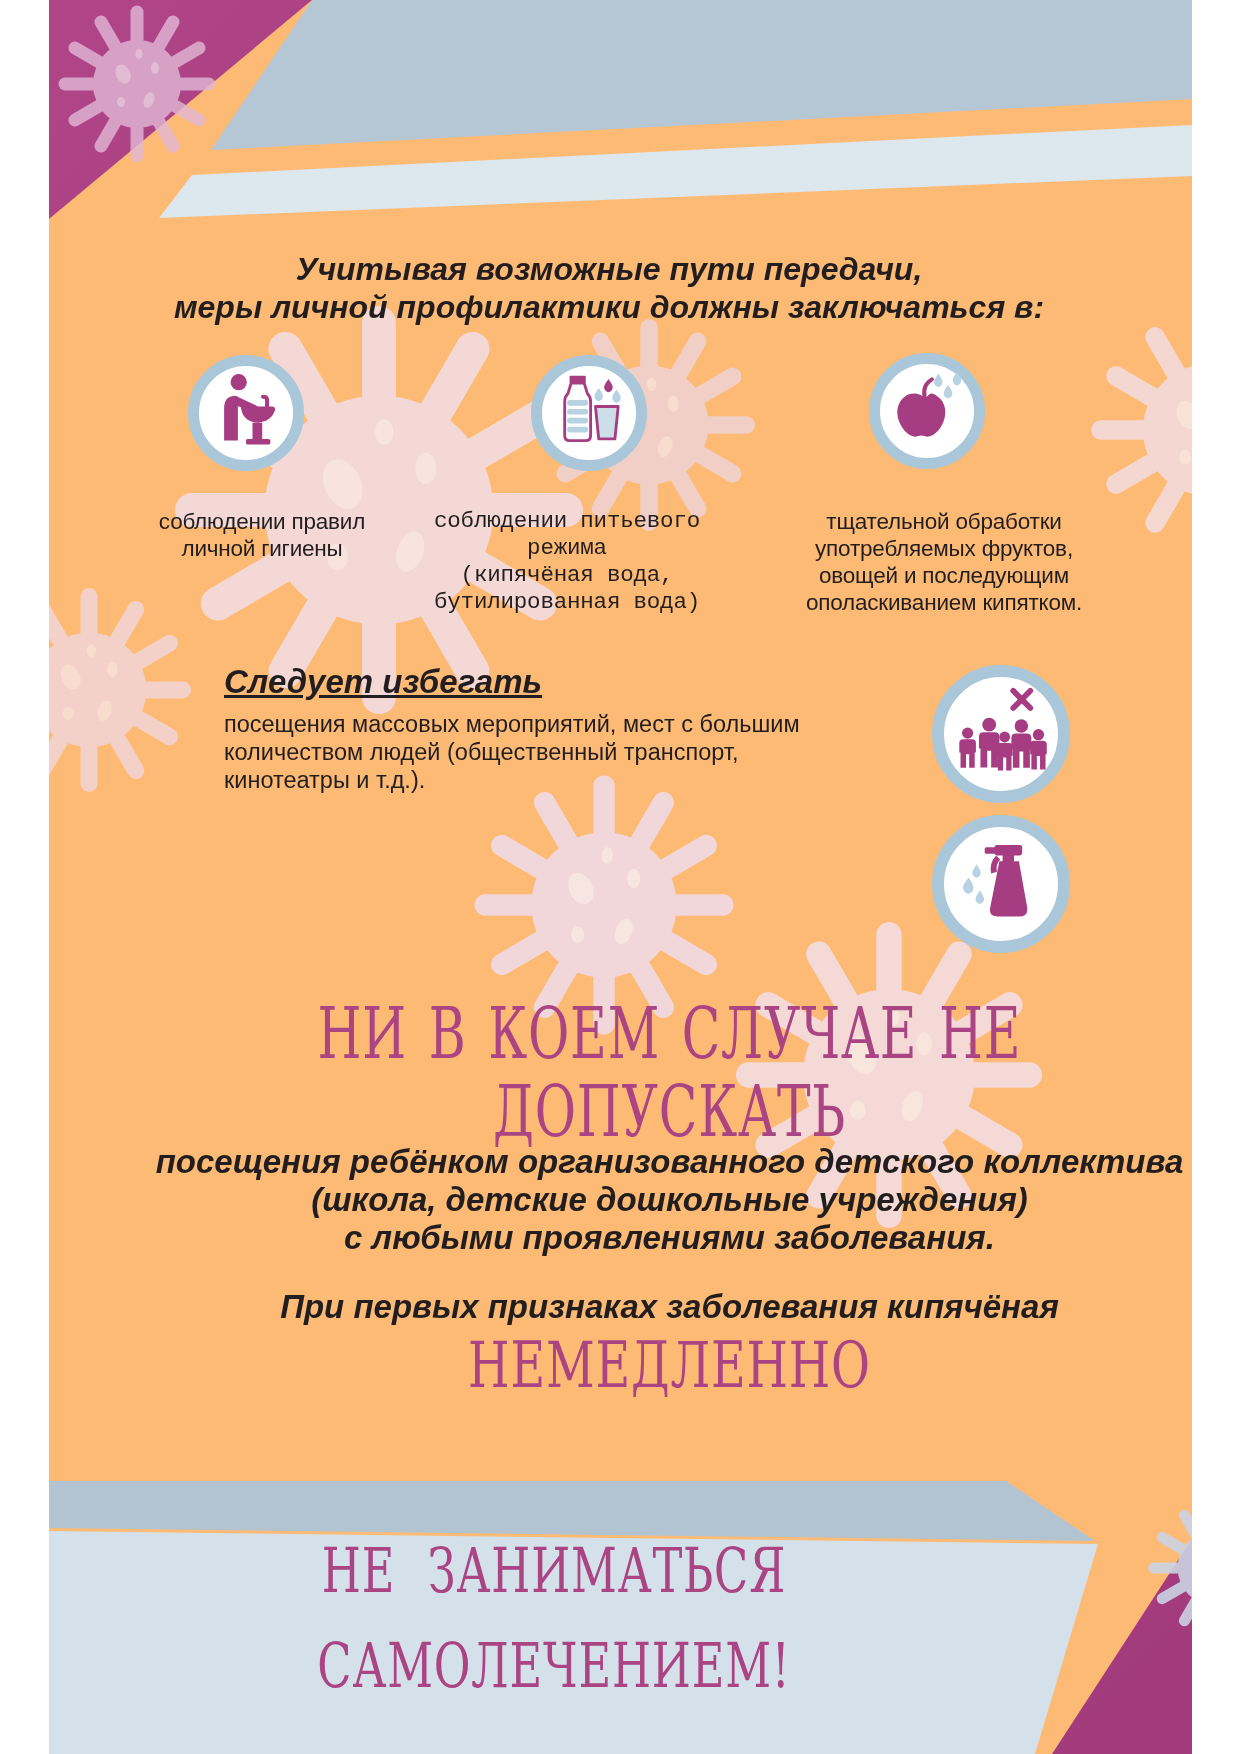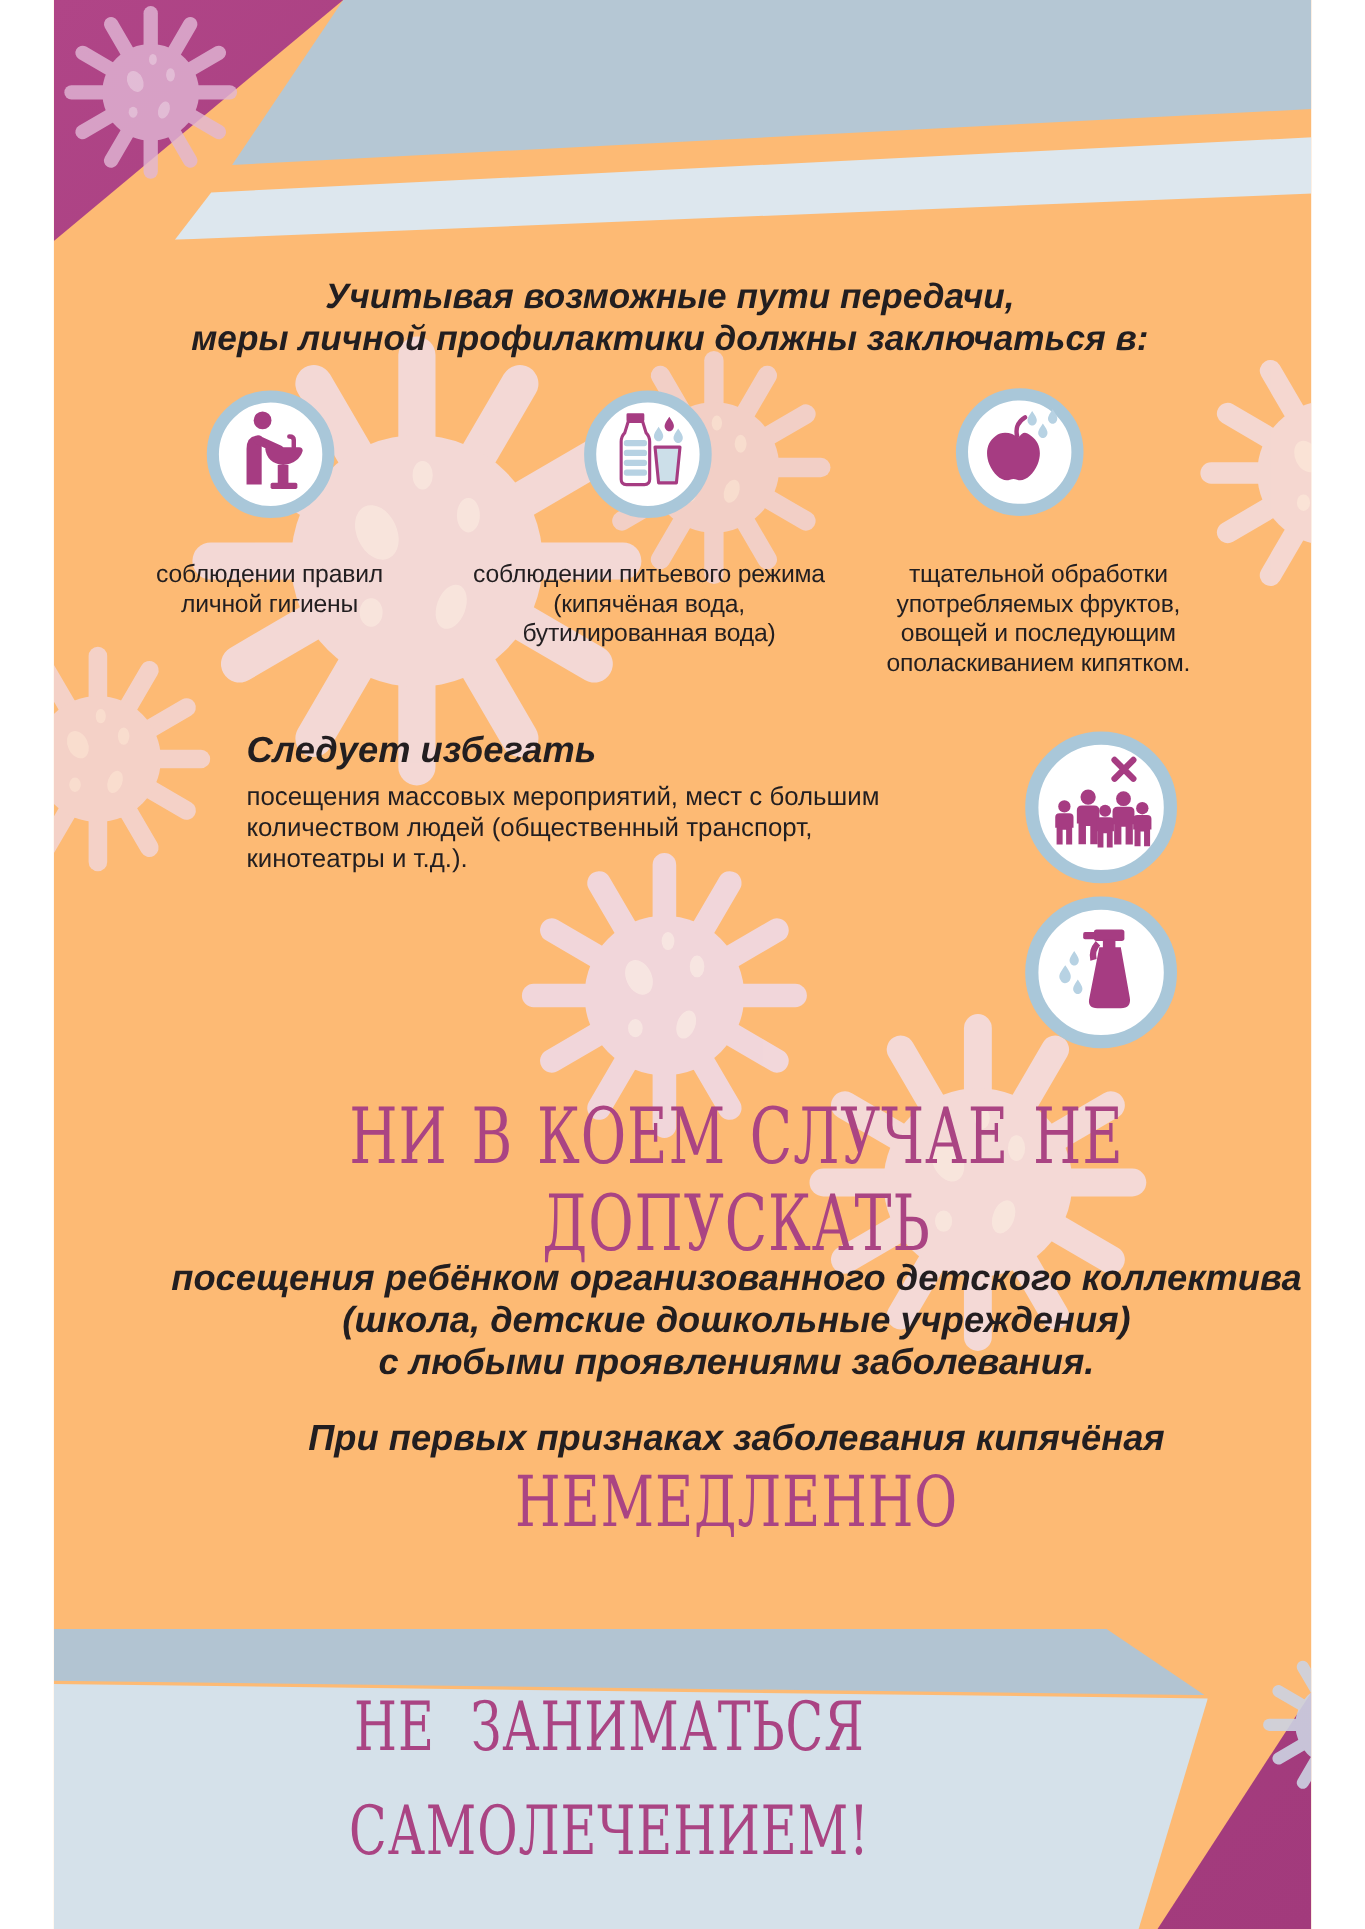--- a/index.html
+++ b/index.html
@@ -32,25 +32,25 @@
         border:11px solid #a9c7d9;box-sizing:border-box;
         display:flex;align-items:center;justify-content:center;}
   .ring svg{width:100%;height:100%;}
   .ring-1{left:139px;top:355px;width:116px;height:116px;}
   .ring-2{left:482px;top:355px;width:116px;height:116px;}
   .ring-3{left:820px;top:353px;width:116px;height:116px;}
   .ring-crowd{left:883px;top:665px;width:138px;height:138px;border-width:12px;}
   .ring-spray{left:883px;top:815px;width:138px;height:138px;border-width:12px;}
 
   .caption{text-align:center;font:400 22.5px/27px "Liberation Sans",sans-serif;letter-spacing:-0.2px;}
-  .cap-1{top:508px;left:36px;width:320px;}
-  .cap-2{top:508px;left:371px;width:340px;}
+  .cap-1{top:508px;left:53px;width:320px;}
+  .cap-2{top:508px;left:348px;width:340px;font-family:Liberation Mono, monospace;}
   .cap-3{top:508px;left:720px;width:350px;}
 
-  .sec-h{font:italic 700 33px/36px "Liberation Sans",sans-serif;}
+  .sec-h{font:italic 700 33px/36px "Liberation Sans",sans-serif;text-decoration:underline;}
   .avoid-h{top:664px;left:175px;width:650px;}
   .avoid-b{top:710px;left:175px;width:660px;}
   .rec-h{top:830px;left:175px;width:650px;}
   .rec-b{top:872px;left:175px;width:700px;}
   .sec-b{font:400 23.5px/28px "Liberation Sans",sans-serif;}
 
   .display{color:#aa4483;font-family:"DejaVu Serif",serif;font-weight:400;}
   .big-heading{top:995px;left:0;width:1241px;text-align:center;
                font-size:63px;line-height:70px;word-spacing:6px;letter-spacing:1px;
                transform:scale(0.8,1.12);transform-origin:center top;}

